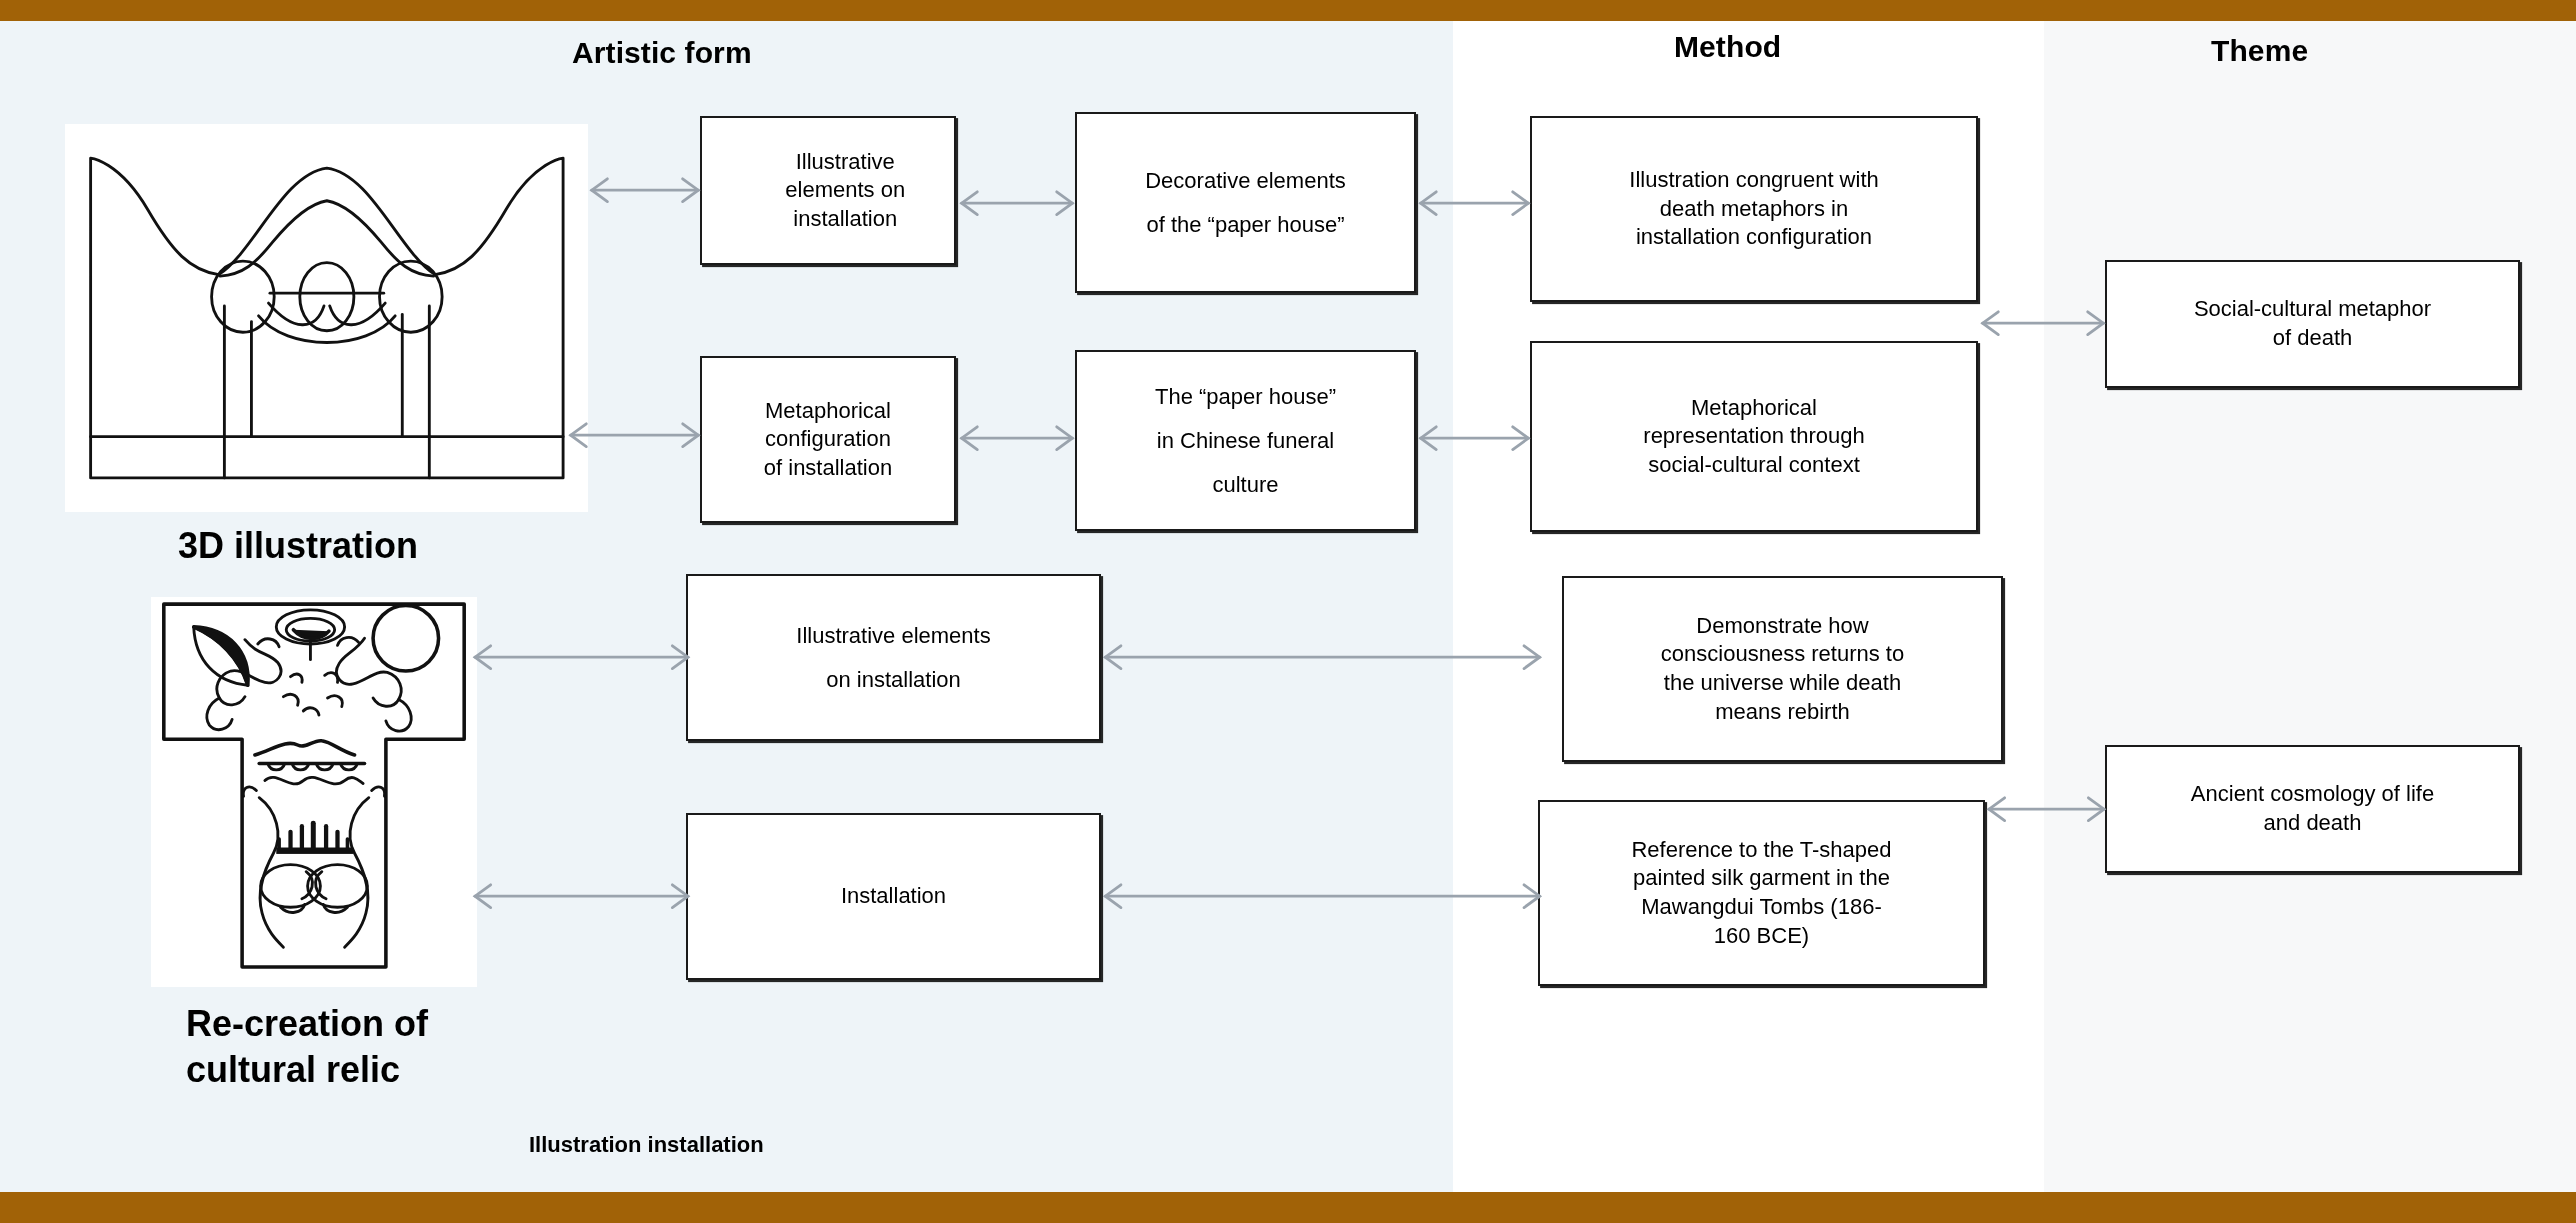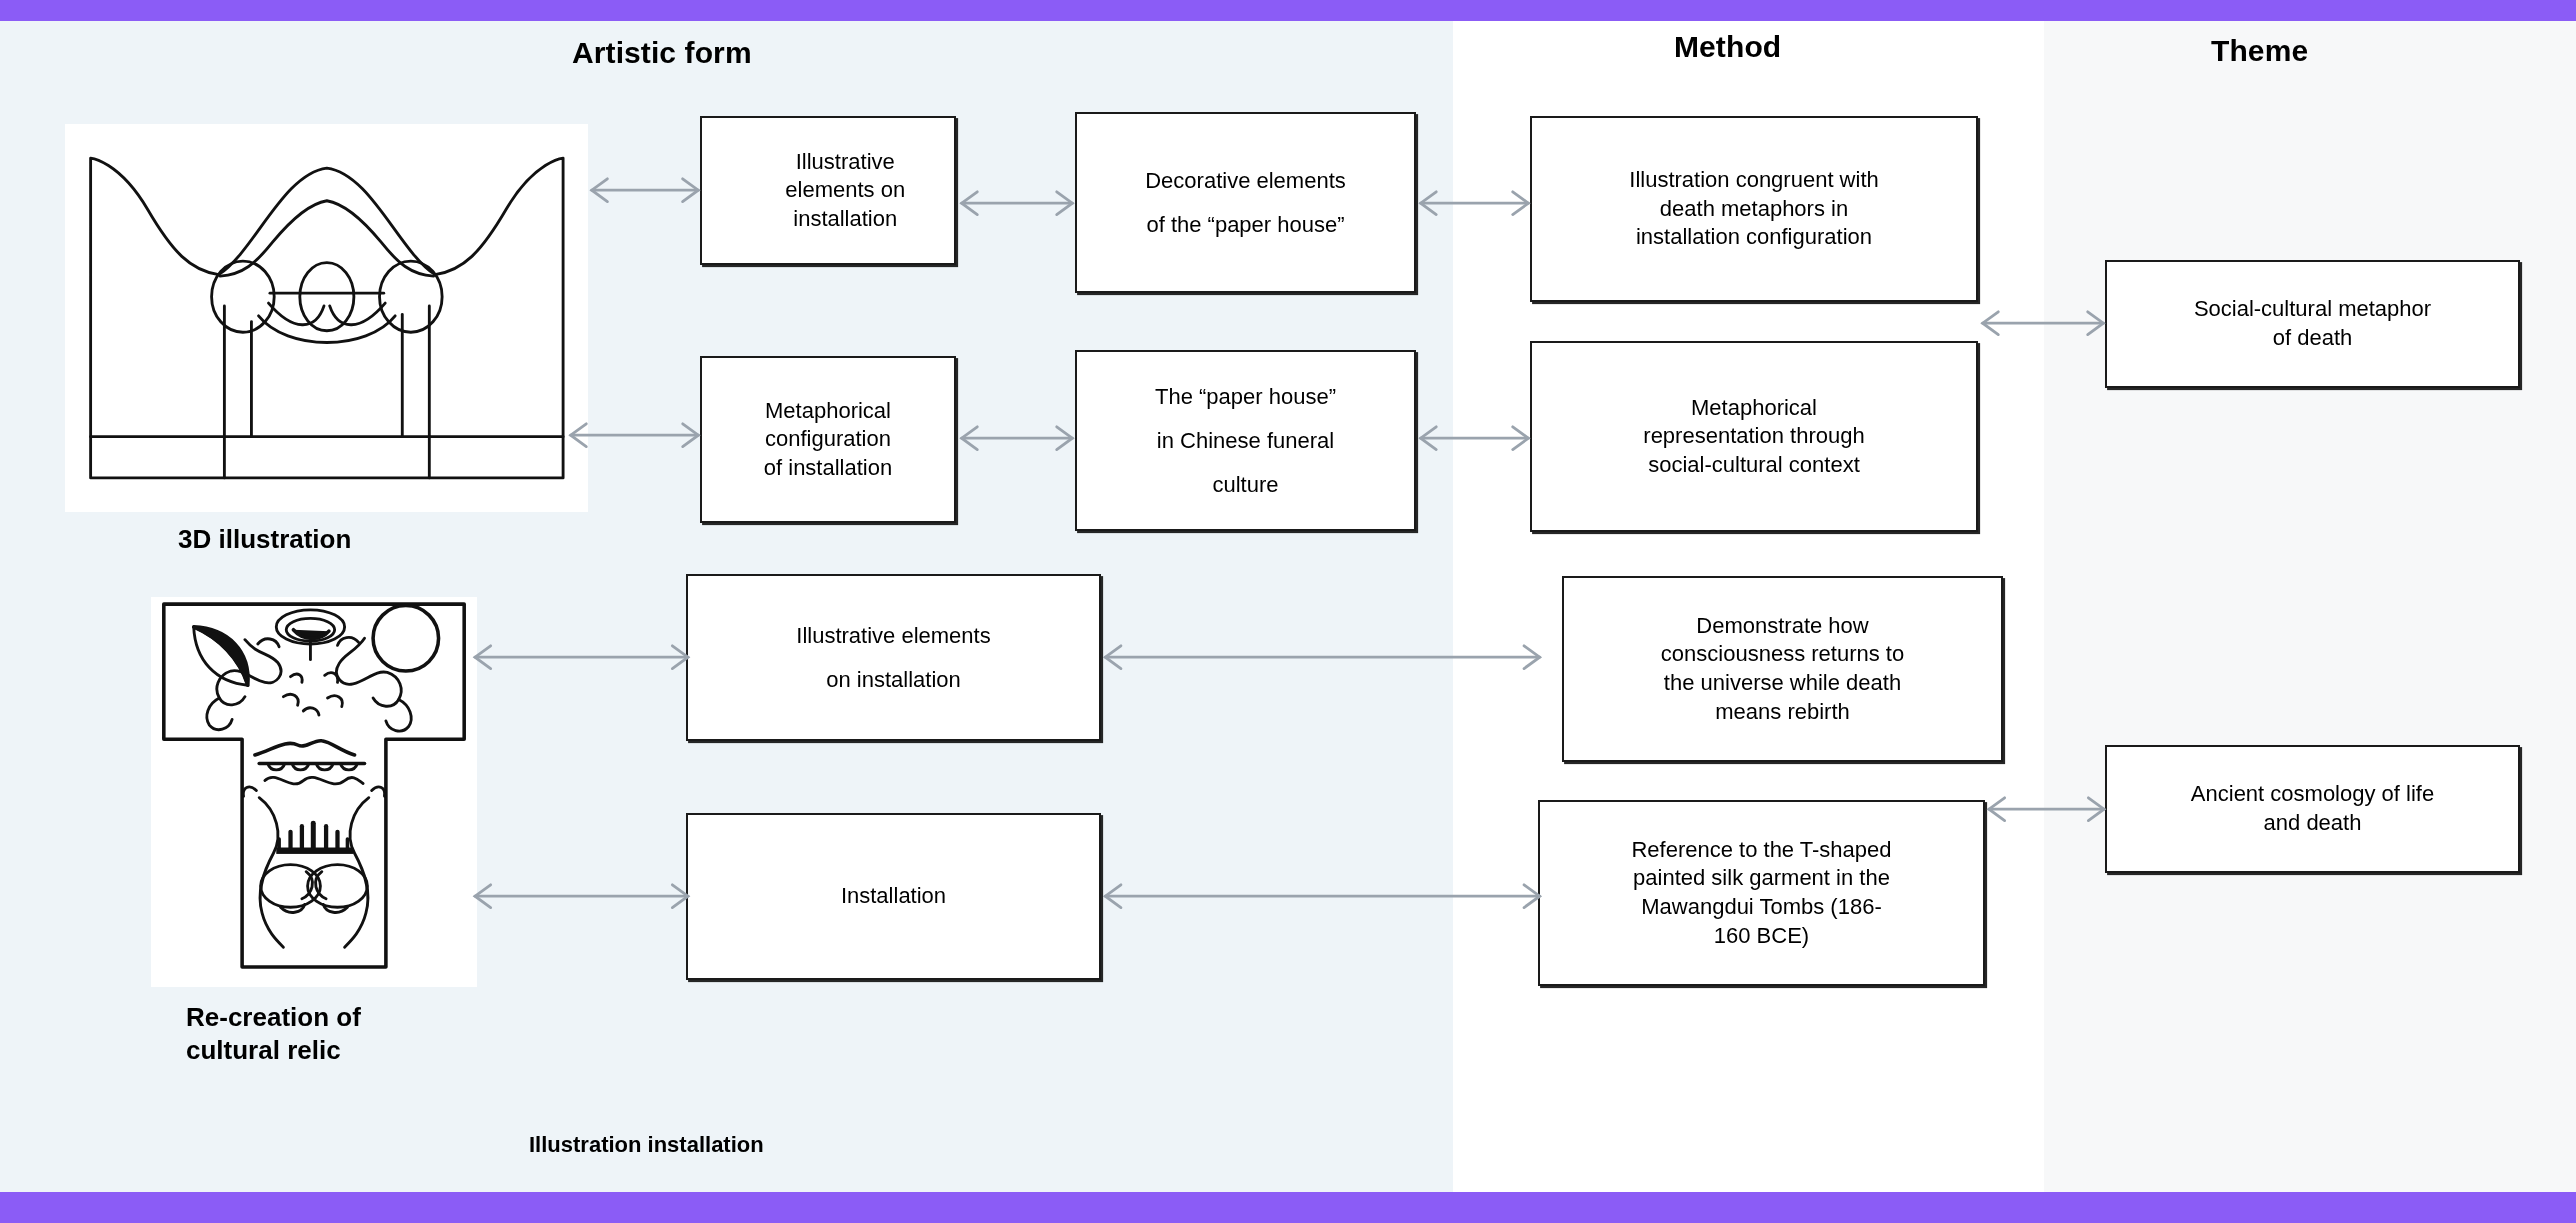--- a/index.html
+++ b/index.html
@@ -10,21 +10,21 @@
   }
   body {
     font-family: "Liberation Sans", sans-serif;
     -webkit-font-smoothing: antialiased;
   }
 
   #stage {
     position: relative;
     width: 2576px;
     height: 1224px;
-    background: #8b5cf6;
+    background: #a16207;
     overflow: hidden;
   }
 
   
   .panel {
     position: absolute;
     top: 21.3px;
     height: 1171px;
   }
   .panel-artistic {
@@ -62,21 +62,21 @@
   }
   .plate-house { left: 65px; top: 124px; width: 523px; height: 388px; }
   .plate-relic { left: 151px; top: 597px; width: 326px; height: 390px; }
 
   .plate svg { display: block; width: 100%; height: 100%; }
 
   
   .caption {
     position: absolute;
     font-weight: bold;
-    font-size: 26px;
+    font-size: 36px;
     color: #000000;
     line-height: 1.28;
     white-space: pre-line;
   }
   .cap-3d        { left: 178px; top: 523px; }
   .cap-relic     { left: 186px; top: 1001px; }
   .cap-footer    { left: 529px; top: 1131px; font-size: 22px; }
 
   
   .box {

